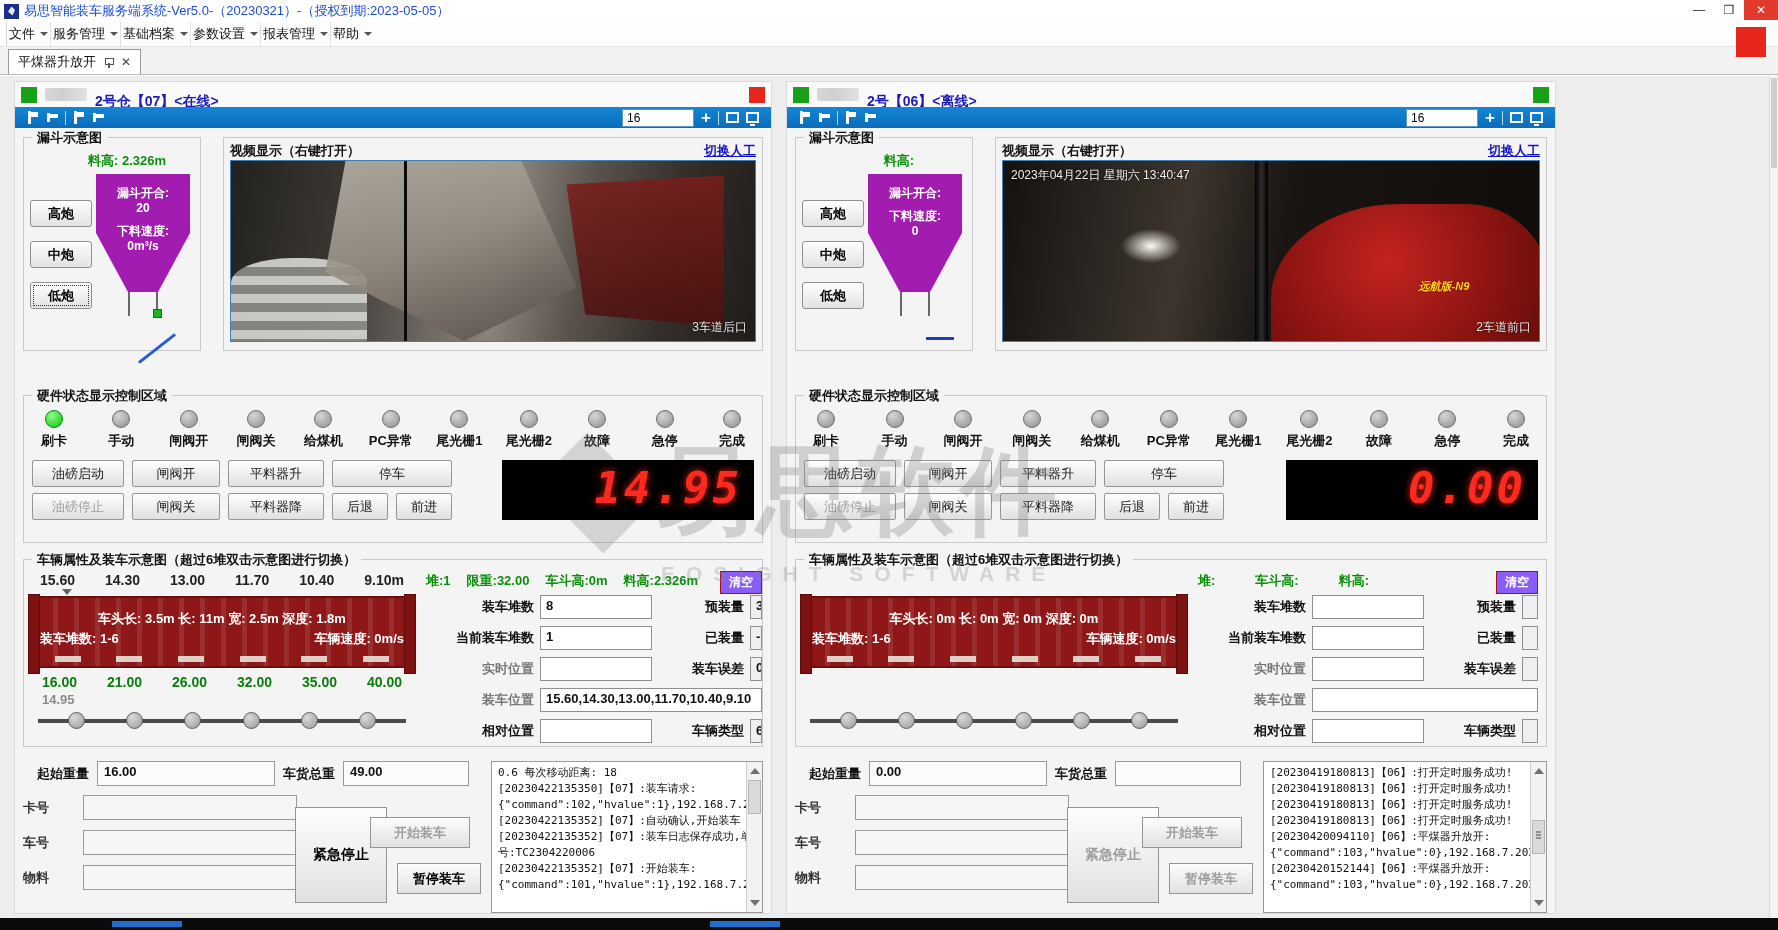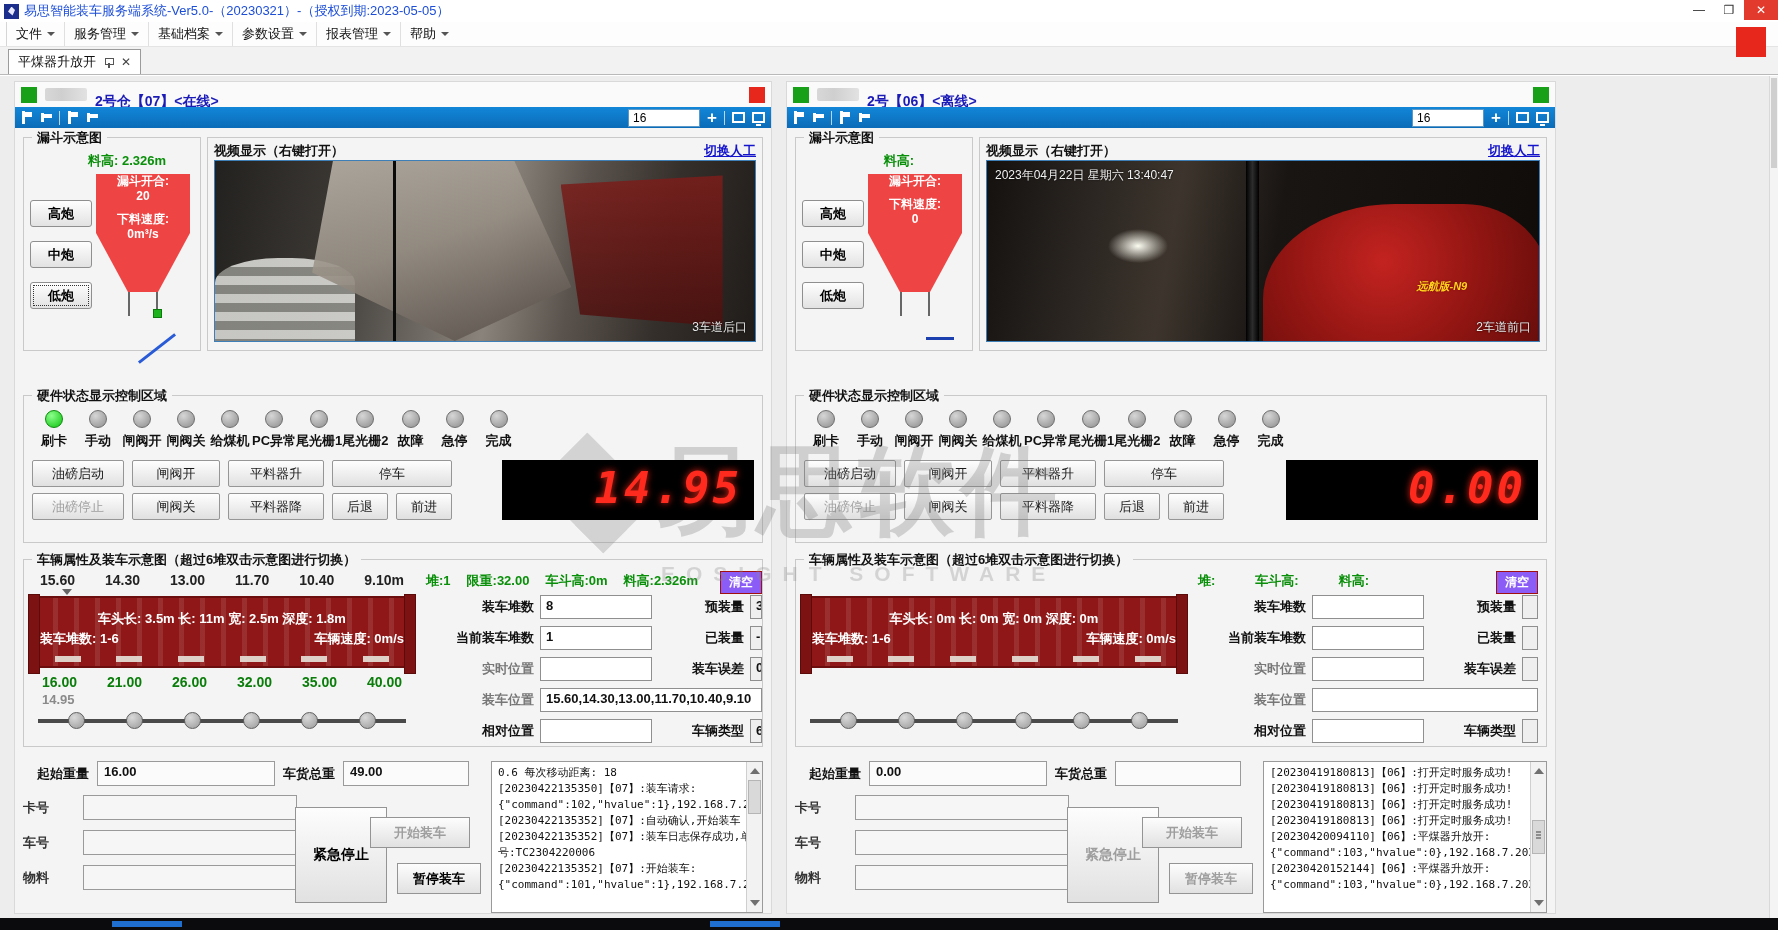--- a/index.html
+++ b/index.html
@@ -10,21 +10,21 @@
   .titlebar { height:22px; display:flex; align-items:center; padding-left:4px; background:#ffffff; }
   .appicon { width:15px; height:15px; background:#1b2e8c; margin-right:5px; position:relative; flex:none; }
   .appicon::after { content:""; position:absolute; left:4px; top:3px; width:7px; height:9px; background:#e8e8ff; clip-path:polygon(50% 0,100% 40%,65% 100%,0 55%); }
   .title-text { font-size:13px; color:#1d4ed8; }
   .win-controls { margin-left:auto; display:flex; height:22px; }
   .win-btn { width:30px; height:20px; display:flex; align-items:center; justify-content:center; font-size:12px; color:#333; }
   .win-btn.close { background:#e23b2e; color:#fff; width:34px; }
 
   
   .menubar { height:25px; display:flex; align-items:center; border-bottom:1px solid #e4e4e4; padding-left:6px; background:#fdfdfd; }
-  .menu-item { display:flex; align-items:center; gap:5px; padding:3px 9px; border-left:1px solid #e0e0e0; cursor:default; }
+  .menu-item { display:flex; align-items:center; gap:5px; padding:3px 2px; border-left:1px solid #e0e0e0; cursor:default; }
   .menu-item:first-child { border-left:1px solid #d5d5d5; }
   .menu-item span { font-size:13px; }
   .caret { width:0; height:0; border-left:4px solid transparent; border-right:4px solid transparent; border-top:4px solid #555; }
   .menu-red-square { position:absolute; right:12px; top:27px; width:30px; height:30px; background:#e8271c; z-index:60; }
 
   
   .tabstrip { height:28px; background:#f2f2f2; border-bottom:1px solid #b9b9b9; display:flex; align-items:flex-end; padding-left:8px; }
   .tab { background:#fff; border:1px solid #9b9b9b; border-bottom:none; height:25px; display:flex; align-items:center; gap:8px; padding:0 9px; font-size:13px; }
   .pin-icon { width:9px; height:9px; position:relative; }
   .pin-icon::before { content:""; position:absolute; left:1px; top:0; width:7px; height:5px; border:1.5px solid #555; }
@@ -41,51 +41,51 @@
   .panel.pb { left:786px; width:770px; }
 
   .phead { height:25px; display:flex; align-items:center; gap:8px; padding:0 6px; background:#fafafa; }
   .sq { width:16px; height:16px; flex:none; }
   .sq.green { background:#18a018; }
   .sq.red { background:#e8271c; }
   .redacted { width:42px; height:13px; background:linear-gradient(90deg,#d8d8d8,#cfcfcf 40%,#e2e2e2); border-radius:2px; }
   .ptitle { color:#1b1bb8; font-weight:bold; font-size:14px;margin-top:15px; }
   .phead .spacer { flex:1; }
 
-  .ptoolbar { height:25px; background:linear-gradient(#1286d8,#0b6cb8); display:flex; align-items:center; padding:0 6px; gap:7px; }
+  .ptoolbar { height:25px; background:linear-gradient(#1286d8,#0b6cb8); display:flex; align-items:center; padding:0 12px; gap:7px; }
   .ticon { width:12px; height:14px; position:relative; }
   .ticon::before { content:""; position:absolute; left:1px; top:0; width:2.5px; height:13px; background:#fff; }
   .ticon.flag::before { height:9px; top:2px; }
   .ticon::after { content:""; position:absolute; left:3.5px; top:1px; width:7px; height:5px; background:#fff; }
   .ticon.flag::after { top:3px; width:8px; height:4px; }
   .tdivider { width:1px; height:14px; background:rgba(255,255,255,.7); }
   .ptoolbar .spacer { flex:1; }
   .count-input { width:72px; height:18px; border:1px solid #5a98c8; font-size:12px; padding:1px 4px; }
   .plus { color:#fff; font-size:17px; font-weight:bold; line-height:1; }
   .mon-icon { width:13px; height:11px; border:2px solid #fff; position:relative; }
   .mon-icon.screen::after { content:""; position:absolute; left:2px; bottom:-5px; right:2px; height:2px; background:#fff; }
 
   .pbody { flex:1; padding:9px 8px 0; position:relative; }
 
   
   .gbox { border:1px solid #c9c9c9; position:relative; }
   .gtitle { position:absolute; top:-9px; left:8px; background:#f4f4f4; padding:0 5px; font-weight:bold; font-size:13px; color:#111; white-space:nowrap; }
 
   
-  .row1 { display:flex; gap:6px; height:214px;justify-content:flex-end; }
+  .row1 { display:flex; gap:22px; height:214px;justify-content:flex-end; }
   .hopperbox { width:178px; flex:none; padding:14px 6px 0; }
   .videobox { flex:1; padding:4px 6px 6px; }
 
   .mat-line { text-align:center; padding-left:30px; font-weight:bold; font-size:13px; color:#0a8f0a; height:22px; }
   .hopper-cols { display:flex; }
   .hbtn-col { width:62px; display:flex; flex-direction:column; gap:14px; padding-top:26px; }
   .hopper-btn { height:27px; background:linear-gradient(#fefefe,#e2e2e2); border:1px solid #8f8f8f; border-radius:3px; font-size:13px; font-weight:bold; }
   .pa .hbtn-col .hopper-btn:nth-child(3) { outline:1px dotted #333; outline-offset:-4px; }
   .funnel-wrap { flex:1; position:relative; height:160px; }
-  .funnel { width:94px; height:118px; margin:0 auto; background:#ef4444; clip-path:polygon(0 0,100% 0,100% 50%,66% 100%,34% 100%,0 50%); color:#fff; font-weight:bold; font-size:12px; text-align:center; padding-top:0; line-height:15px; }
+  .funnel { width:94px; height:118px; margin:0 auto; background:#a21caf; clip-path:polygon(0 0,100% 0,100% 50%,66% 100%,34% 100%,0 50%); color:#fff; font-weight:bold; font-size:12px; text-align:center; padding-top:12px; line-height:15px; }
   .outlet { width:30px; height:24px; margin:0 auto; border-left:2px solid #666; border-right:2px solid #666; position:relative; }
   .gate-dot { position:absolute; right:-6px; bottom:-2px; width:9px; height:9px; background:#1db31d; border:1px solid #0a7a0a; }
   .chute { position:absolute; height:3px; background:#2a5bd7; }
   .pa .chute { width:46px; left:42px; bottom:-16px; transform:rotate(-38deg); }
   .pb .chute { width:28px; left:62px; bottom:-6px; background:#1b3fae; }
 
   .vhead { display:flex; height:16px; }
   .switch-link { margin-left:auto; color:#1414cc; font-weight:bold; text-decoration:underline; font-size:13px; }
   .video { margin-top:2px; height:182px; border:1px solid #3f7fb7; position:relative; overflow:hidden; z-index:3; }
   .video.va { background:linear-gradient(100deg,#23211f 0%,#3a3733 22%,#6b6660 40%,#8a837b 52%,#5a534d 66%,#352f2b 82%,#201c19 100%); }
@@ -96,21 +96,21 @@
   .video.vb { background:linear-gradient(100deg,#14110f 0%,#2a2521 18%,#3d352d 34%,#191513 52%,#0f0c0a 100%); }
   .video.vb .glow { position:absolute; left:22%; top:38%; width:60px; height:34px; background:radial-gradient(closest-side,#fdfdf2,rgba(250,250,220,0)); }
   .video.vb .car { position:absolute; right:-2%; bottom:-12%; width:52%; height:88%; background:radial-gradient(circle at 42% 36%,#c32320,#8c1411 55%,#5d0c0a); border-radius:46% 30% 8% 8%/60% 52% 6% 6%; }
   .video.vb .car-text { position:absolute; right:13%; bottom:26%; color:#ffd21c; font-size:11px; font-style:italic; font-weight:bold; text-shadow:0 0 2px #7a0a08; }
   .video.vb .pole { position:absolute; left:47%; top:0; width:13px; height:100%; background:linear-gradient(90deg,#000,#2c2c2c,#000); }
   .vtime { position:absolute; left:8px; top:6px; color:#f2f2f2; font-size:12px; text-shadow:0 0 2px #000; }
   .vcaption { position:absolute; right:8px; bottom:5px; color:#e9e9e9; font-size:12px; text-shadow:0 0 2px #000; }
 
   
   .hwbox { margin-top:44px; height:148px; padding:14px 8px 4px; }
-  .ind-row { display:flex; justify-content:flex-start; }
+  .ind-row { display:flex; justify-content:space-between; }
   .ind { display:flex; flex-direction:column; align-items:center; gap:4px; min-width:44px; }
   .dot { width:18px; height:18px; border-radius:50%; background:radial-gradient(circle at 35% 30%,#d6d6d6,#8d8d8d); border:1px solid #6e6e6e; }
   .ind.on .dot { background:radial-gradient(circle at 35% 30%,#8cff8c,#0cc20c); border-color:#0a8a0a; }
   .ind-label { font-size:13px; font-weight:bold; white-space:nowrap; }
   .ctrl-row { display:flex; margin-top:10px; gap:10px; }
   .btn-grid { flex:1; display:flex; flex-direction:column; gap:6px; }
   .btn-row { display:flex; gap:8px; }
   .hbtn { height:27px; background:linear-gradient(#fefefe,#e0e0e0); border:1px solid #969696; border-radius:2px; font-size:13px; padding:0 6px; color:#1a1a1a; }
   .hbtn.disabled { color:#9e9e9e; }
   .btn-row.r1 .hbtn:nth-child(1){width:92px;} .btn-row.r1 .hbtn:nth-child(2){width:88px;} .btn-row.r1 .hbtn:nth-child(3){width:96px;} .btn-row.r1 .hbtn:nth-child(4){width:120px;}

